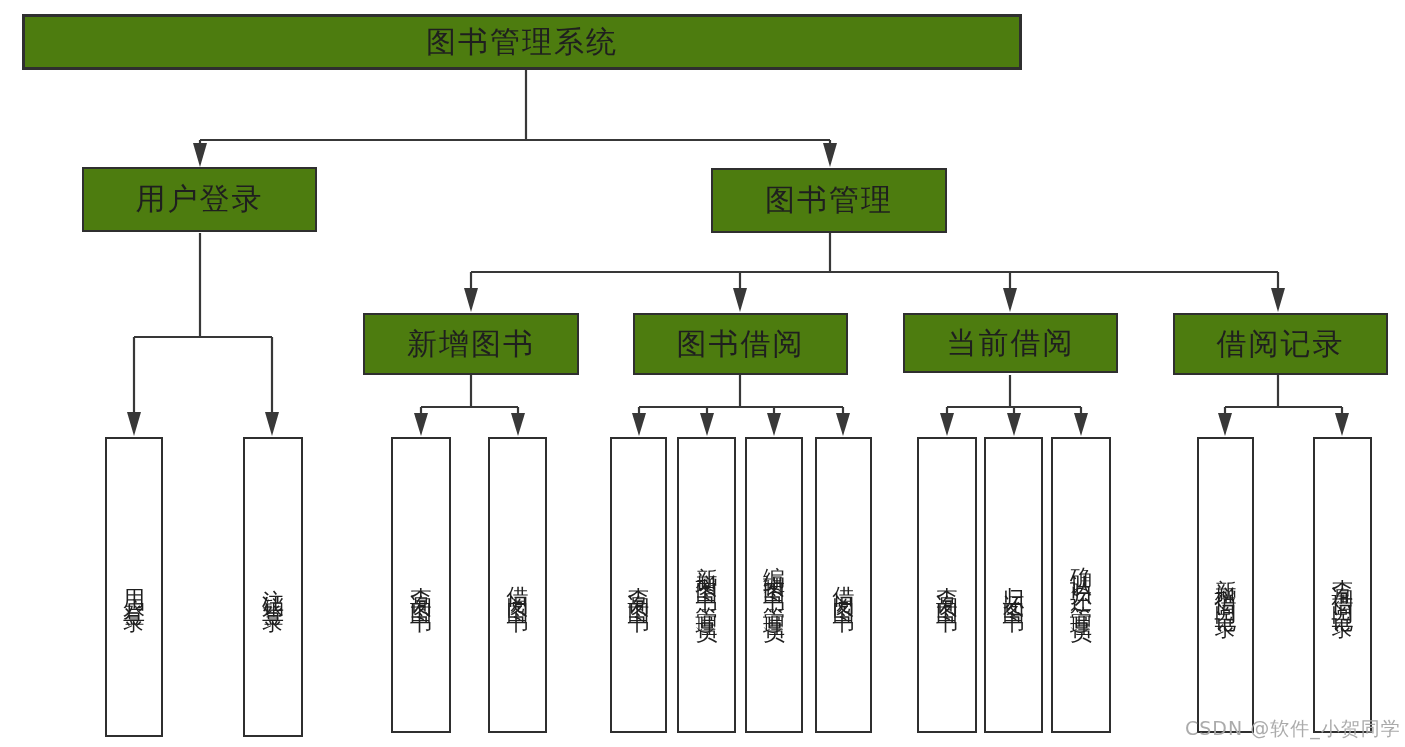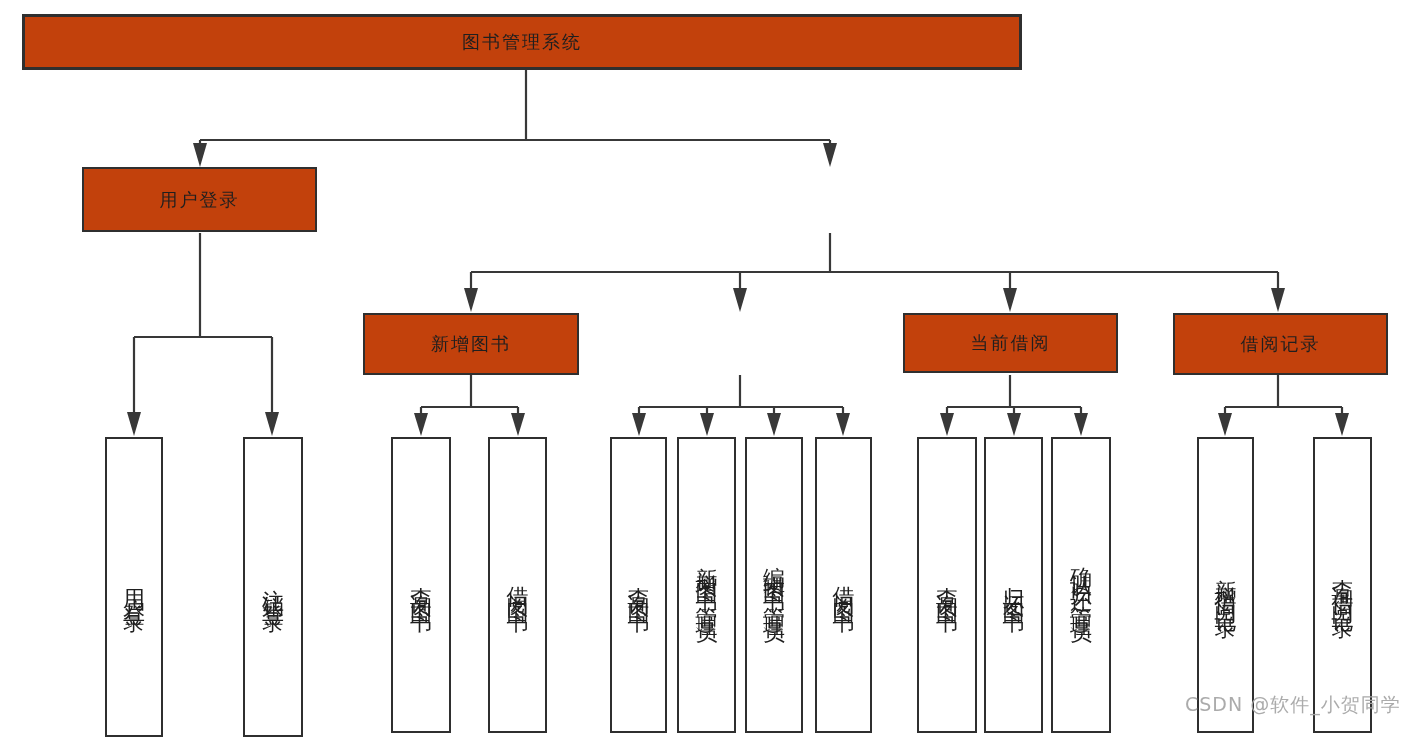--- a/index.html
+++ b/index.html
@@ -10,24 +10,24 @@
     background:#ffffff;
     font-family:"DejaVu Sans","Liberation Sans",sans-serif;
     overflow:hidden;
   }
   #connectors{
     position:absolute;left:0;top:0;width:1405px;height:747px;
   }
   .hbox{
     position:absolute;
     box-sizing:border-box;
-    background:#c2410c;
+    background:#4d7c0f;
     border:2.5px solid #2f2f2f;
     display:flex;align-items:center;justify-content:center;
-    font-size:18px;color:#1f1f1f;letter-spacing:2px;
+    font-size:30px;color:#1f1f1f;letter-spacing:2px;
     white-space:nowrap;
   }
   .hbox.root{border-width:3px;}
   .vbox{
     position:absolute;
     top:437px;height:296px;
     box-sizing:border-box;
     background:#ffffff;
     border:2.5px solid #2f2f2f;
     display:flex;align-items:center;justify-content:center;
@@ -35,21 +35,21 @@
   .vbox.tall{height:300px;}
   .vbox span{
     writing-mode:vertical-rl;
     text-orientation:mixed;
     font-size:22px;color:#1f1f1f;
     letter-spacing:8px;line-height:1;
     white-space:nowrap;
   }
   #watermark{
     position:absolute;
-    left:1185px;top:692px;
+    left:1185px;top:716px;
     font-size:19px;
     color:rgba(166,166,166,0.95);
     letter-spacing:1px;
     white-space:nowrap;
     z-index:5;
   }
 </style>
 </head>
 <body>
 
@@ -101,22 +101,24 @@
     <g>
       <path d="M1278,375 V407 M1225,407 H1342 M1225,407 V414 M1342,407 V414"></path>
       <polygon points="1218,413 1232,413 1225,436" fill="#383838" stroke="none"></polygon>
       <polygon points="1335,413 1349,413 1342,436" fill="#383838" stroke="none"></polygon>
     </g>
   </svg>
 
   <div class="hbox root" style="left:22px;top:14px;width:1000px;height:56px;">图书管理系统</div>
 
   <div class="hbox" style="left:82px;top:167px;width:235px;height:65px;">用户登录</div>
+  <div class="hbox" style="left:711px;top:168px;width:236px;height:65px;">图书管理</div>
 
   <div class="hbox" style="left:363px;top:313px;width:216px;height:62px;">新增图书</div>
+  <div class="hbox" style="left:633px;top:313px;width:215px;height:62px;">图书借阅</div>
   <div class="hbox" style="left:903px;top:313px;width:215px;height:60px;">当前借阅</div>
   <div class="hbox" style="left:1173px;top:313px;width:215px;height:62px;">借阅记录</div>
 
   <div class="vbox tall" style="left:105px;width:58px;">
     <span>用户登录</span>
   </div>
   <div class="vbox tall" style="left:243px;width:60px;">
     <span>注销登录</span>
   </div>
 

